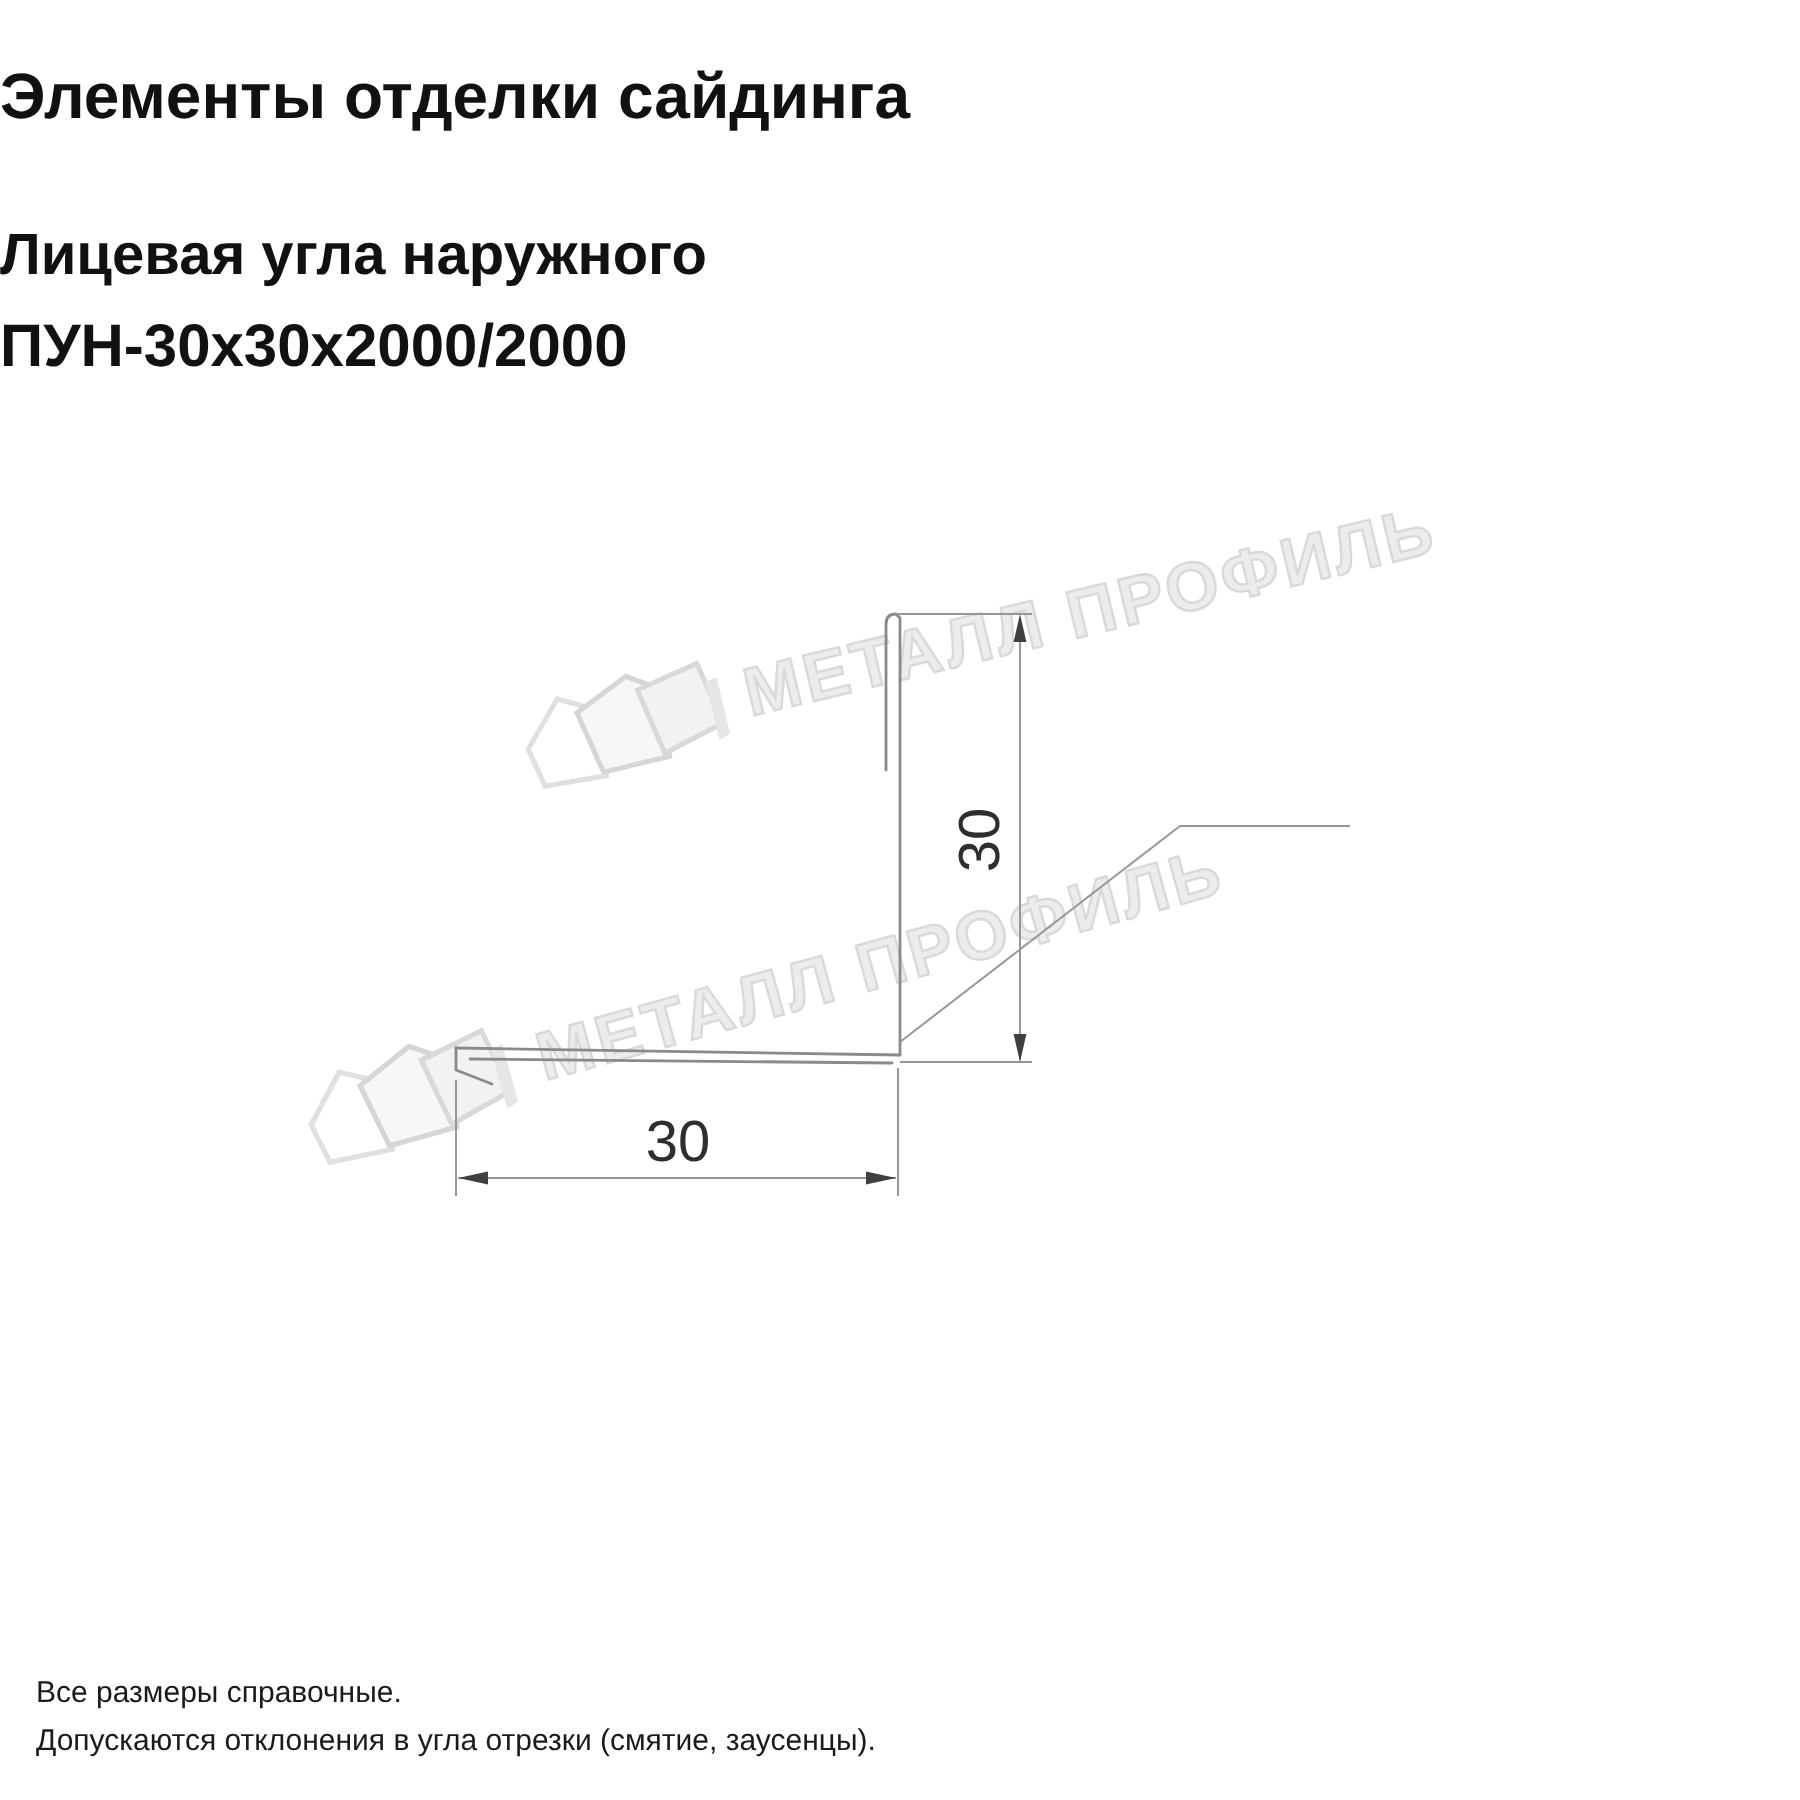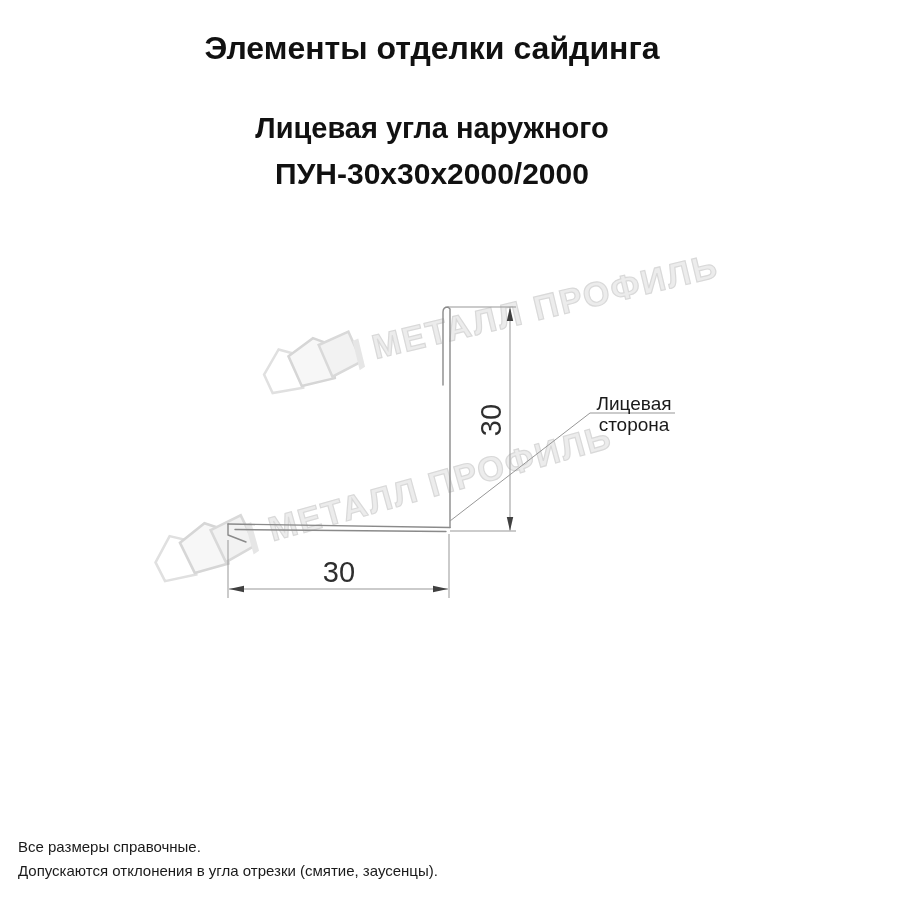--- a/index.html
+++ b/index.html
@@ -1,21 +1,21 @@
 <!DOCTYPE html>
 <html><head>
 <meta charset="utf-8">
 <style>
   * { margin:0; padding:0; box-sizing:border-box; }
   body { background:#ffffff; font-family:"Liberation Sans", sans-serif; }
   .page {
     position:relative; width:900px; height:900px; background:#ffffff;
     overflow:hidden; font-family:"Liberation Sans", sans-serif;
   }
-  .title-line { position:absolute; left:0; width:864px; text-align:center; color:#111111; font-weight:bold; white-space:nowrap; }
+  .title-line { position:absolute; left:0; width:864px; text-align:left; color:#111111; font-weight:bold; white-space:nowrap; }
   .page-title    { top:30px;  font-size:32px; }
   .product-name  { top:112px; font-size:29px; }
   .product-code  { top:157px; font-size:30px; }
 
   
   .wm { position:absolute; display:flex; align-items:center; gap:10px; transform-origin:0 50%; pointer-events:none; }
   .wm-upper { left:258px; top:340px; height:70px; transform:rotate(-13.5deg); }
   .wm-lower { left:146px; top:528px; height:72px; transform:rotate(-15.5deg); }
   .wm-text {
     font-weight:bold; font-size:34px; letter-spacing:2px; white-space:nowrap;
@@ -89,23 +89,19 @@
       <polygon points="510,307 506.8,321 513.2,321"></polygon>
       <polygon points="510,531 506.8,517 513.2,517"></polygon>
       <polygon points="229,589 244,585.8 244,592.2"></polygon>
       <polygon points="448,589 433,585.8 433,592.2"></polygon>
     </g>
   </svg>
 
   <div class="dim-label dim-vertical">30</div>
   <div class="dim-label dim-horizontal">30</div>
 
-  <div class="face-label">
-    <div>Лицевая</div>
-    <div>сторона</div>
-  </div>
 
   <div class="footer">
     <div>Все размеры справочные.</div>
     <div>Допускаются отклонения в угла отрезки (смятие, заусенцы).</div>
   </div>
 
 </div>
 
 </body></html>

